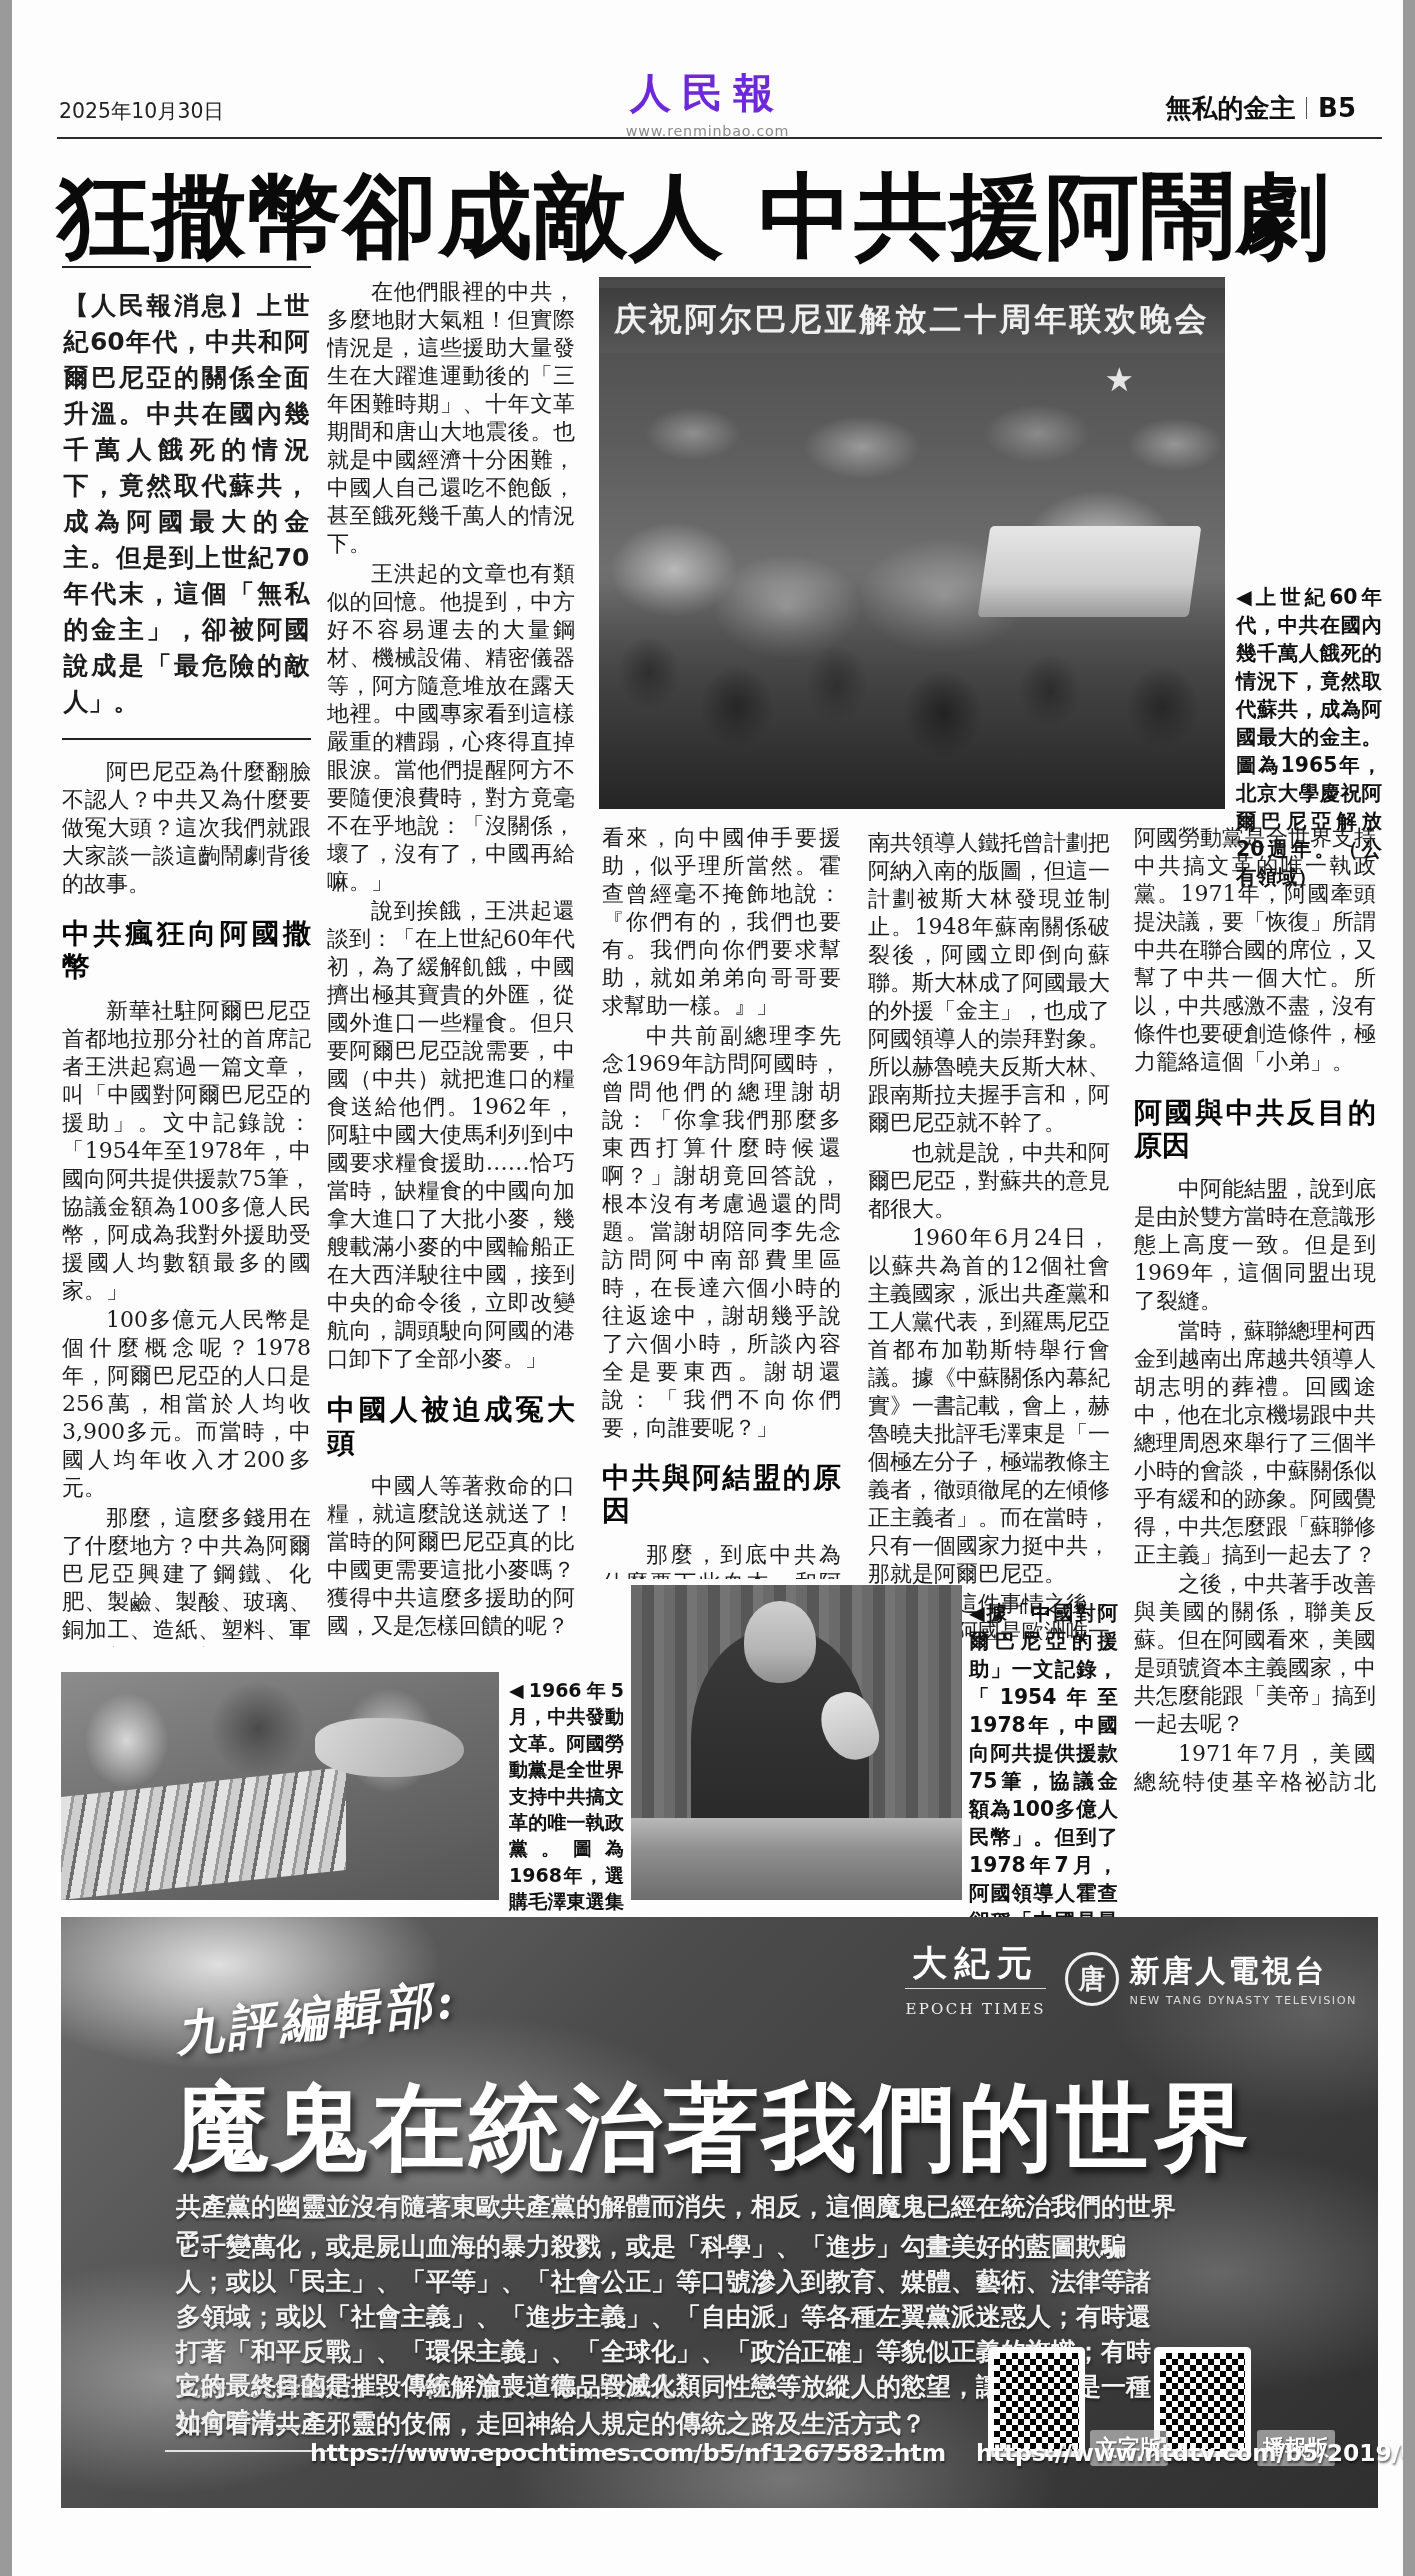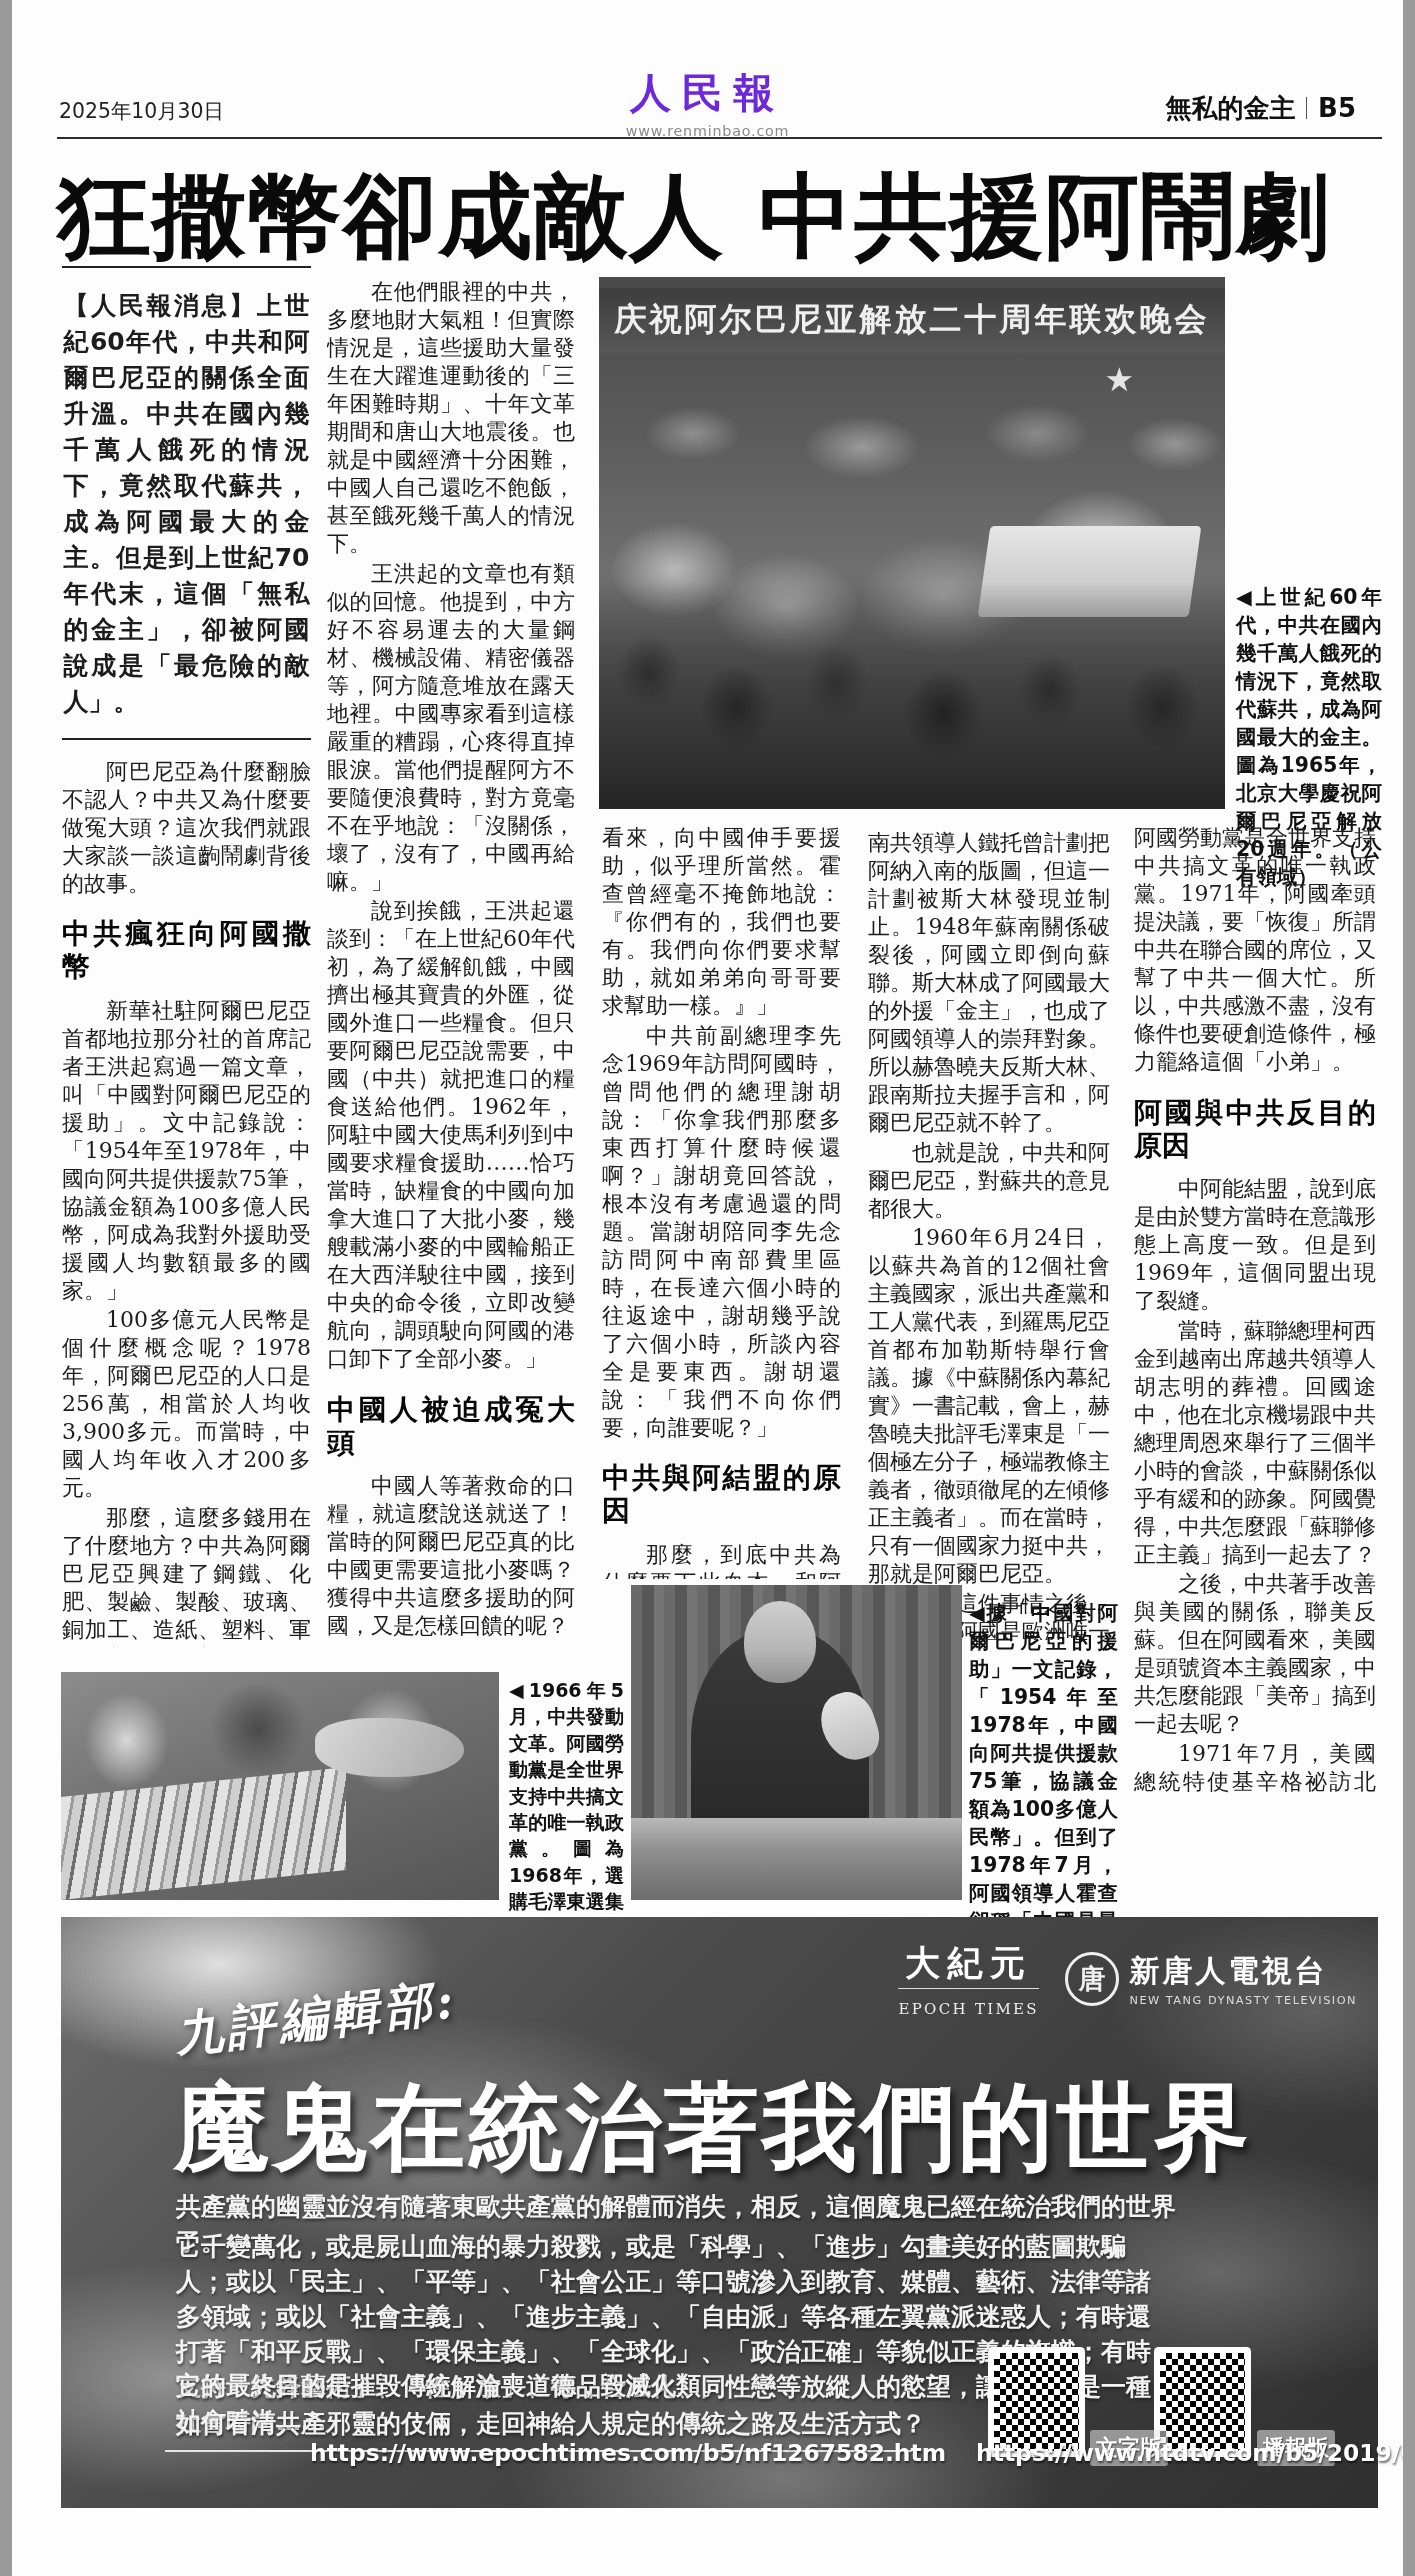--- a/index.html
+++ b/index.html
@@ -104,21 +104,21 @@
   .adv{left:49px;top:1917px;width:1317px;height:591px;color:#f3f3f3;
      font-family:"DejaVu Sans","Liberation Sans",sans-serif;
      background:
       radial-gradient(317px 151px at 12% 8%, rgba(245,245,245,.85) 0%, rgba(245,245,245,0) 70%),
       radial-gradient(377px 181px at 30% 38%, rgba(190,190,190,.5) 0%, rgba(190,190,190,0) 70%),
       radial-gradient(317px 166px at 8% 78%, rgba(200,200,200,.55) 0%, rgba(200,200,200,0) 70%),
       radial-gradient(392px 196px at 55% 95%, rgba(175,175,175,.5) 0%, rgba(175,175,175,0) 70%),
       radial-gradient(347px 174px at 88% 60%, rgba(160,160,160,.45) 0%, rgba(160,160,160,0) 70%),
       radial-gradient(287px 151px at 95% 16%, rgba(150,150,150,.4) 0%, rgba(150,150,150,0) 70%),
       linear-gradient(135deg,#6d6d6d 0%,#4b4b4b 35%,#3c3c3c 70%,#2f2f2f 100%);}
-  .adv .brands{position:absolute;right:21px;top:22.6px;display:flex;align-items:center;gap:26px;margin-left:8px;}
+  .adv .brands{position:absolute;right:21px;top:22.6px;display:flex;align-items:center;gap:19px;margin-left:8px;}
   .brand-epoch{text-align:center;}
   .brand-epoch .zh{font-family:"DejaVu Serif","Liberation Serif",serif;font-size:35px;font-weight:bold;letter-spacing:7.5px;color:#fff;}
   .brand-epoch .en{font-family:"DejaVu Serif","Liberation Serif",serif;font-size:15px;letter-spacing:2.3px;color:#eee;
       border-top:1.5px solid #ddd;padding-top:11px;margin-top:1.5px;}
   .brand-ntd{display:flex;align-items:center;gap:10.6px;}
   .brand-ntd .ring{width:48px;height:48px;border:3px solid #f0f0f0;border-radius:50%;display:flex;
       align-items:center;justify-content:center;font-size:27px;font-weight:bold;color:#f0f0f0;
       font-family:"DejaVu Serif","Liberation Serif",serif;}
   .brand-ntd .zh{font-size:30px;font-weight:bold;letter-spacing:3px;color:#fff;}
   .brand-ntd .en{font-size:11.3px;letter-spacing:1.5px;color:#ddd;margin-top:1.5px;}

